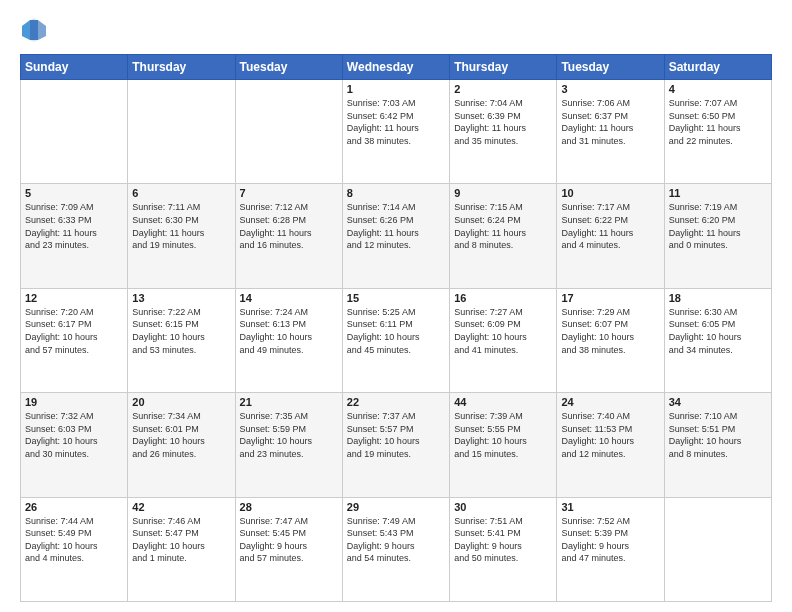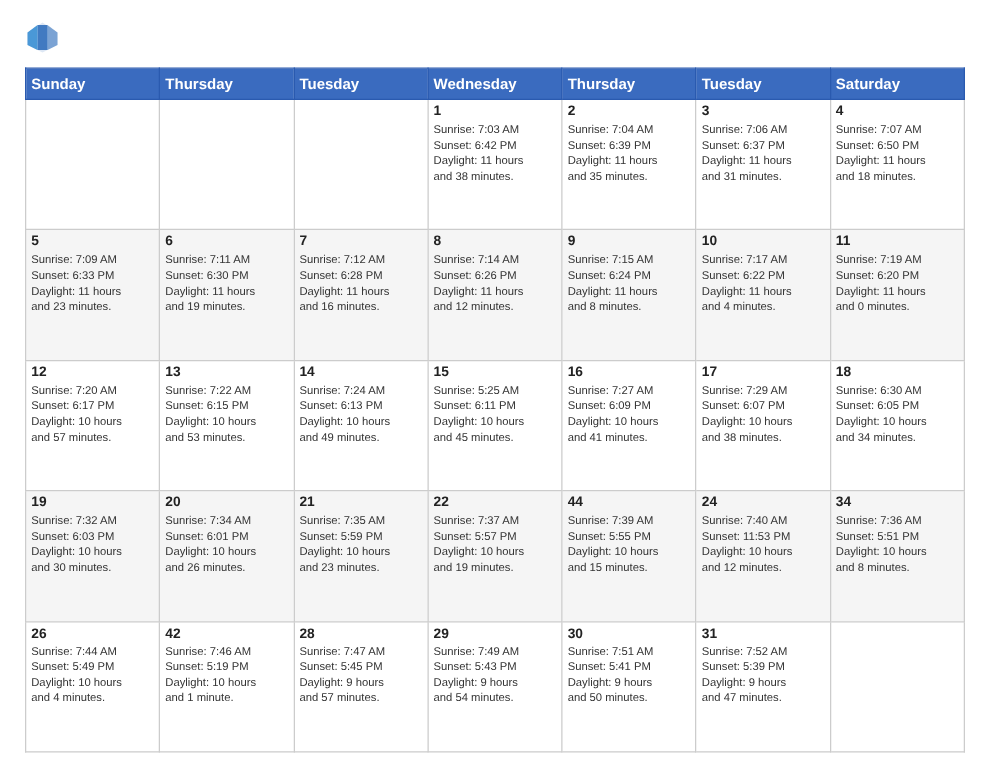--- a/index.html
+++ b/index.html
@@ -164,21 +164,21 @@
             <div class="cell-text">Sunrise: 7:06 AM</div>
             <div class="cell-text">Sunset: 6:37 PM</div>
             <div class="cell-text">Daylight: 11 hours</div>
             <div class="cell-text">and 31 minutes.</div>
           </td>
           <td>
             <span class="day-num">4</span>
             <div class="cell-text">Sunrise: 7:07 AM</div>
             <div class="cell-text">Sunset: 6:50 PM</div>
             <div class="cell-text">Daylight: 11 hours</div>
-            <div class="cell-text">and 18 minutes.</div>
+            <div class="cell-text">and 22 minutes.</div>
           </td>
         </tr>
         <tr>
           <td>
             <span class="day-num">5</span>
             <div class="cell-text">Sunrise: 7:09 AM</div>
             <div class="cell-text">Sunset: 6:33 PM</div>
             <div class="cell-text">Daylight: 11 hours</div>
             <div class="cell-text">and 23 minutes.</div>
           </td>
@@ -314,38 +314,38 @@
           </td>
           <td>
             <span class="day-num">24</span>
             <div class="cell-text">Sunrise: 7:40 AM</div>
             <div class="cell-text">Sunset: 11:53 PM</div>
             <div class="cell-text">Daylight: 10 hours</div>
             <div class="cell-text">and 12 minutes.</div>
           </td>
           <td>
             <span class="day-num">34</span>
-            <div class="cell-text">Sunrise: 7:36 AM</div>
+            <div class="cell-text">Sunrise: 7:10 AM</div>
             <div class="cell-text">Sunset: 5:51 PM</div>
             <div class="cell-text">Daylight: 10 hours</div>
             <div class="cell-text">and 8 minutes.</div>
           </td>
         </tr>
         <tr>
           <td>
             <span class="day-num">26</span>
             <div class="cell-text">Sunrise: 7:44 AM</div>
             <div class="cell-text">Sunset: 5:49 PM</div>
             <div class="cell-text">Daylight: 10 hours</div>
             <div class="cell-text">and 4 minutes.</div>
           </td>
           <td>
             <span class="day-num">42</span>
             <div class="cell-text">Sunrise: 7:46 AM</div>
-            <div class="cell-text">Sunset: 5:19 PM</div>
+            <div class="cell-text">Sunset: 5:47 PM</div>
             <div class="cell-text">Daylight: 10 hours</div>
             <div class="cell-text">and 1 minute.</div>
           </td>
           <td>
             <span class="day-num">28</span>
             <div class="cell-text">Sunrise: 7:47 AM</div>
             <div class="cell-text">Sunset: 5:45 PM</div>
             <div class="cell-text">Daylight: 9 hours</div>
             <div class="cell-text">and 57 minutes.</div>
           </td>

